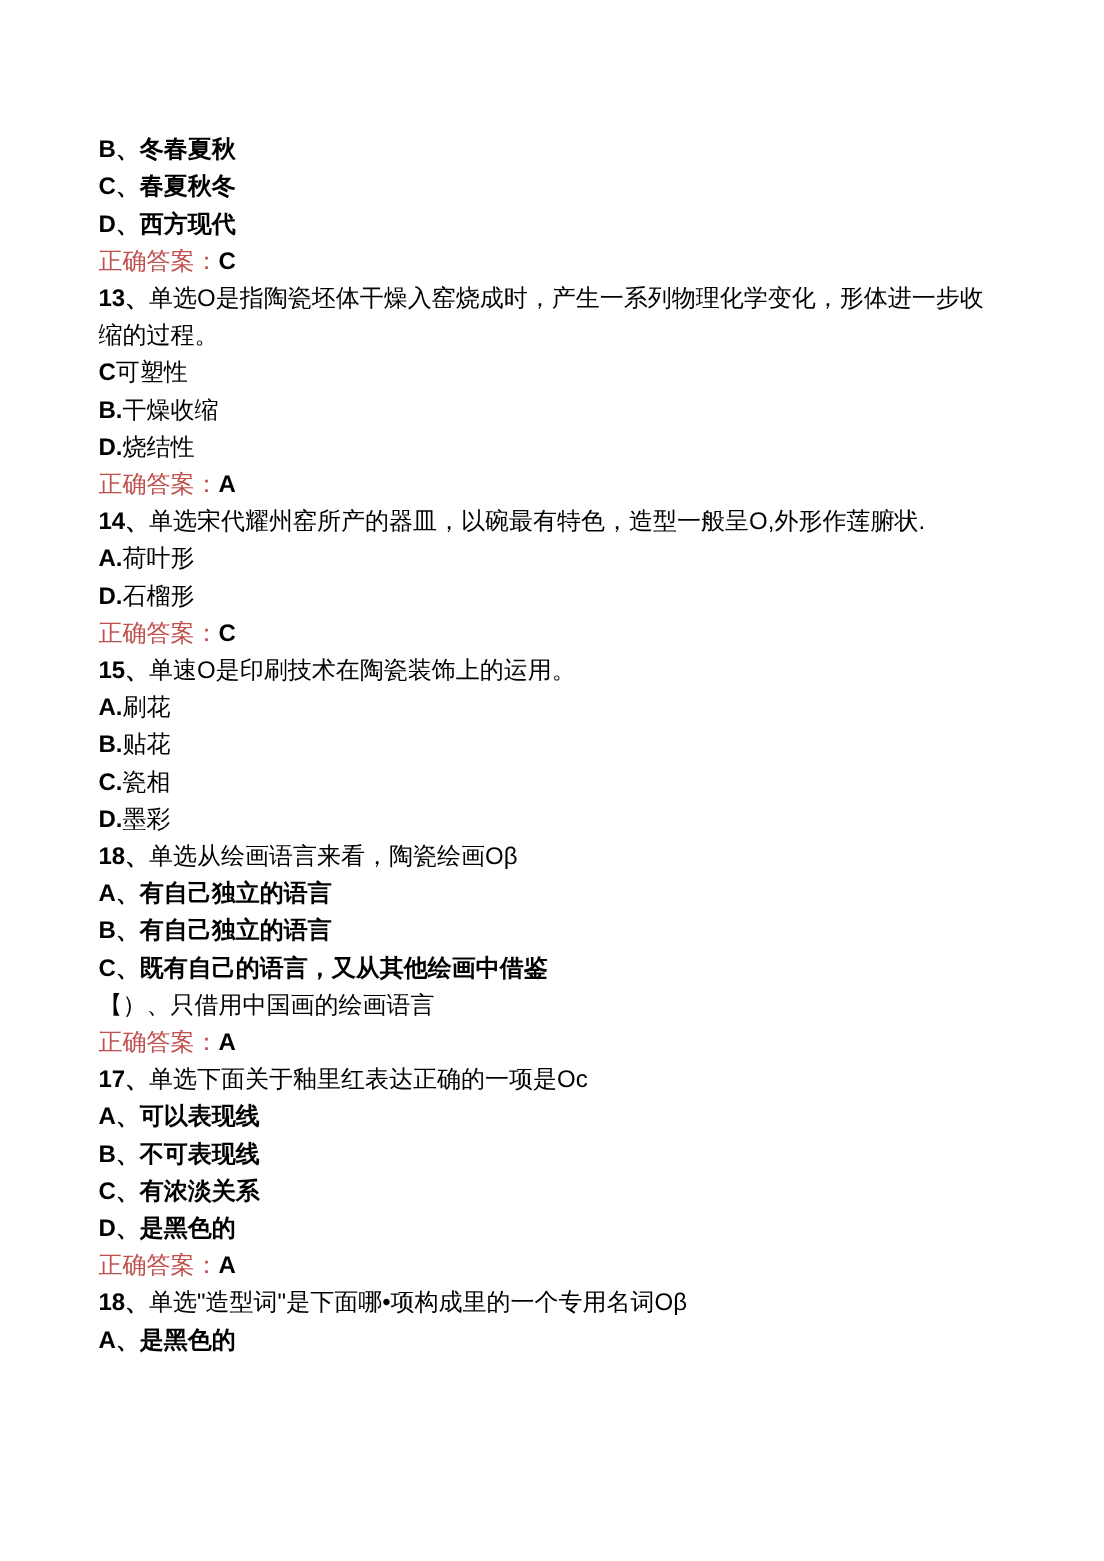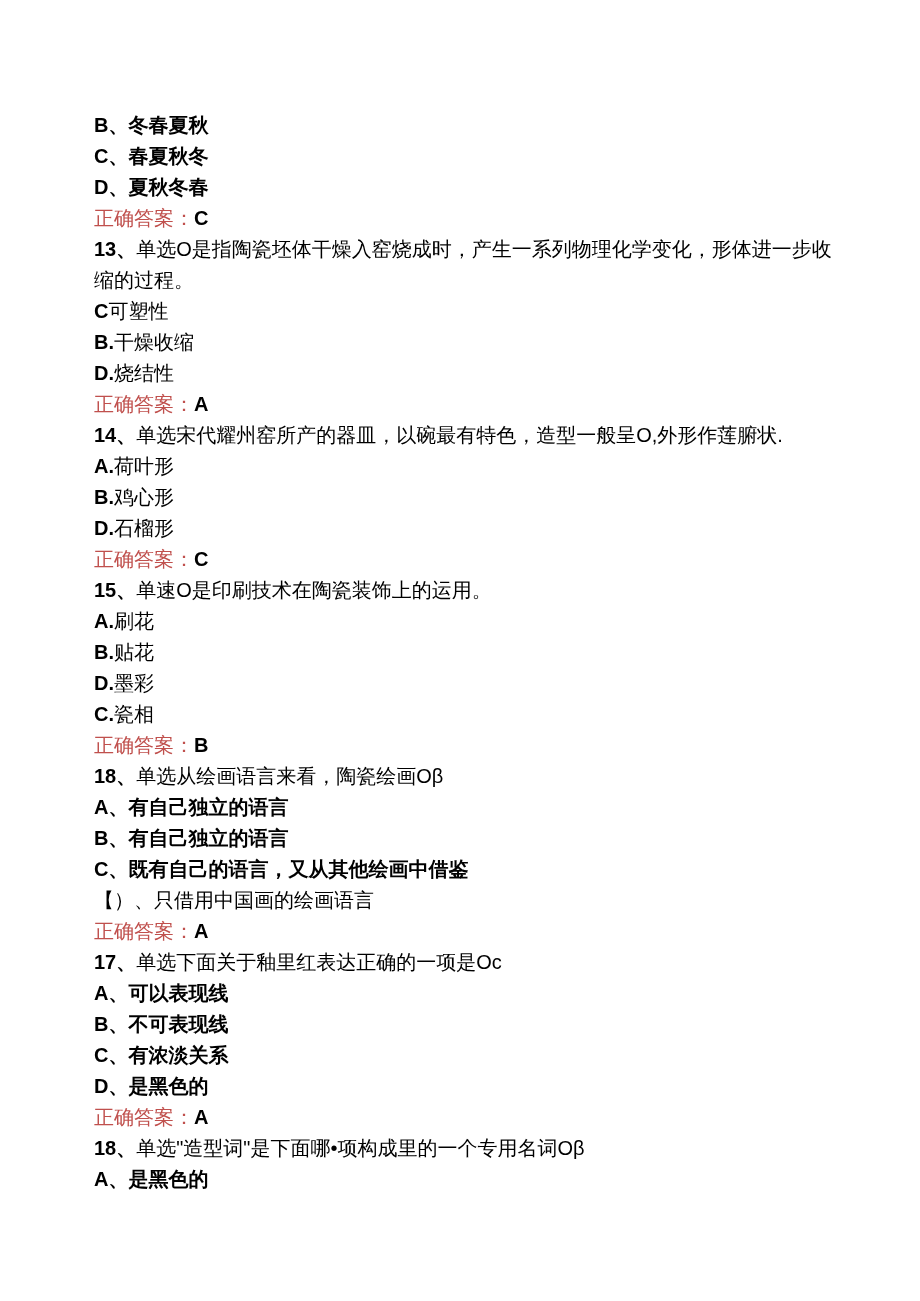--- a/index.html
+++ b/index.html
@@ -10,54 +10,51 @@
     font-size: 20px;
     color: #000000;
     line-height: 1.55;
     width: 920px;
   }
   .page {
     padding: 110px 82px 60px 82px;
   }
   .line {
     display: block;
-    margin-left: 12px;
   }
   .bold {
     font-weight: 700;
   }
   .answer {
     color: #c0504d;
     text-align: right;
   }
 </style>
 </head>
 <body>
 
 <div class="page" id="page">
     <div class="line"><span class="bold">B、冬春夏秋</span></div>
     <div class="line"><span class="bold">C、春夏秋冬</span></div>
-    <div class="line"><span class="bold">D、夏秋冬春</span></div>
+    <div class="line"><span class="bold">D、西方现代</span></div>
     <div class="line"><span class="answer">正确答案：</span><span class="bold">C</span></div>
     <div class="line"><span class="bold">13、</span><span class="">单选O是指陶瓷坯体干燥入窑烧成时，产生一系列物理化学变化，形体进一步收缩的过程。</span></div>
     <div class="line"><span class="bold">C</span><span class="">可塑性</span></div>
     <div class="line"><span class="bold">B.</span><span class="">干燥收缩</span></div>
     <div class="line"><span class="bold">D.</span><span class="">烧结性</span></div>
     <div class="line"><span class="answer">正确答案：</span><span class="bold">A</span></div>
     <div class="line"><span class="bold">14、</span><span class="">单选宋代耀州窑所产的器皿，以碗最有特色，造型一般呈O,外形作莲腑状.</span></div>
     <div class="line"><span class="bold">A.</span><span class="">荷叶形</span></div>
-    <div class="line"><span class="bold">B.</span><span class="">鸡心形</span></div>
     <div class="line"><span class="bold">D.</span><span class="">石榴形</span></div>
     <div class="line"><span class="answer">正确答案：</span><span class="bold">C</span></div>
     <div class="line"><span class="bold">15、</span><span class="">单速O是印刷技术在陶瓷装饰上的运用。</span></div>
     <div class="line"><span class="bold">A.</span><span class="">刷花</span></div>
     <div class="line"><span class="bold">B.</span><span class="">贴花</span></div>
+    <div class="line"><span class="bold">C.</span><span class="">瓷相</span></div>
     <div class="line"><span class="bold">D.</span><span class="">墨彩</span></div>
-    <div class="line"><span class="bold">C.</span><span class="">瓷相</span></div>
-    <div class="line"><span class="answer">正确答案：</span><span class="bold">B</span></div>
     <div class="line"><span class="bold">18、</span><span class="">单选从绘画语言来看，陶瓷绘画Oβ</span></div>
     <div class="line"><span class="bold">A、有自己独立的语言</span></div>
     <div class="line"><span class="bold">B、有自己独立的语言</span></div>
     <div class="line"><span class="bold">C、既有自己的语言，又从其他绘画中借鉴</span></div>
     <div class="line"><span class="">【）、只借用中国画的绘画语言</span></div>
     <div class="line"><span class="answer">正确答案：</span><span class="bold">A</span></div>
     <div class="line"><span class="bold">17、</span><span class="">单选下面关于釉里红表达正确的一项是Oc</span></div>
     <div class="line"><span class="bold">A、可以表现线</span></div>
     <div class="line"><span class="bold">B、不可表现线</span></div>
     <div class="line"><span class="bold">C、有浓淡关系</span></div>

